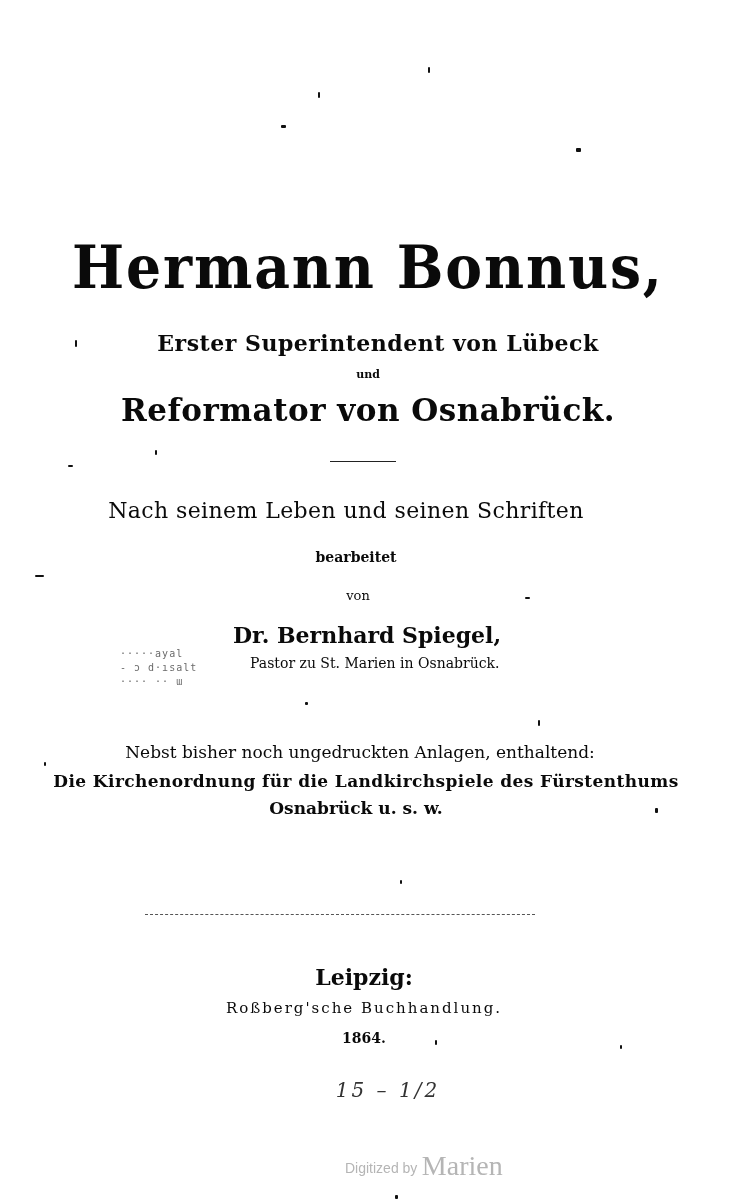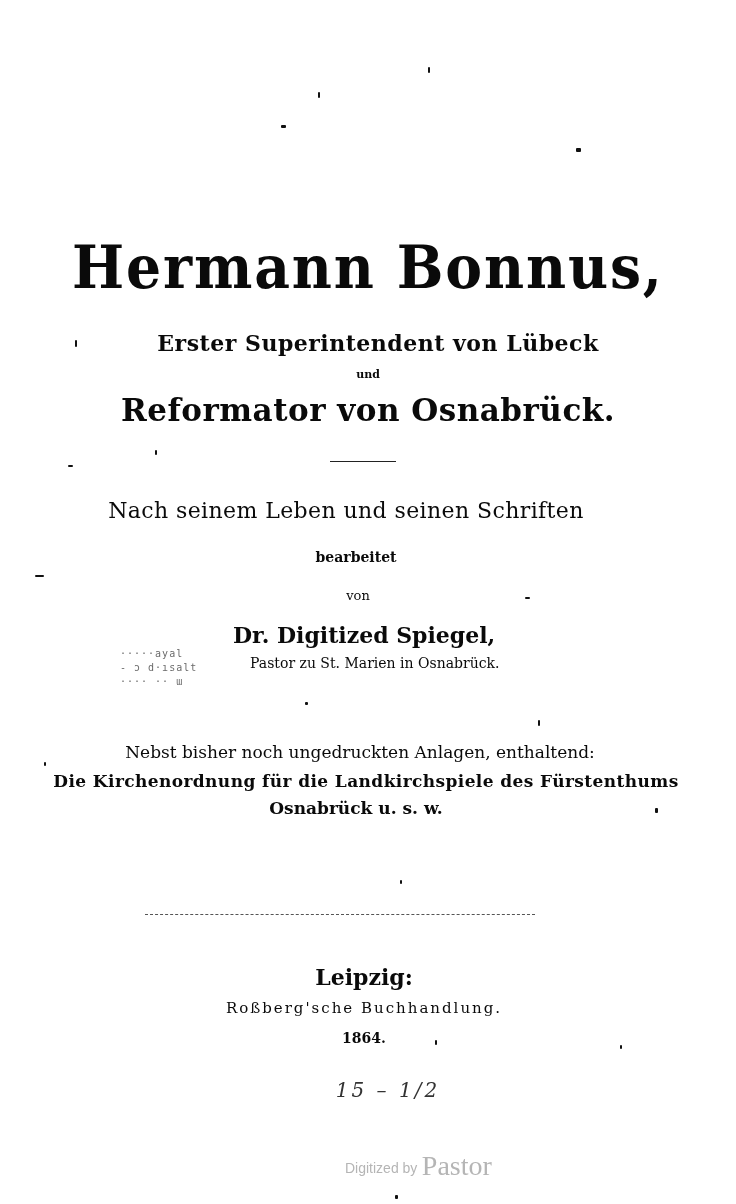--- a/index.html
+++ b/index.html
@@ -76,38 +76,38 @@
   <div class="line nach">Nach seinem Leben und seinen Schriften</div>
   <div class="line bearb">bearbeitet</div>
   <div class="line von">von</div>
 
   <div class="stamp">
     <div>·····ayal</div>
     <div>- ɔ d·ısalt</div>
     <div>···· ·· ɯ</div>
   </div>
 
-  <div class="line author">Dr. Digitized Spiegel,</div>
+  <div class="line author">Dr. Bernhard Spiegel,</div>
   <div class="line pastor">Pastor zu St. Marien in Osnabrück.</div>
 
   <div class="line nebst">Nebst bisher noch ungedruckten Anlagen, enthaltend:</div>
   <div class="line kirchen">Die Kirchenordnung für die Landkirchspiele des Fürstenthums</div>
   <div class="line osna">Osnabrück u. s. w.</div>
 
   <div class="dashrule"></div>
 
   <div class="line leipzig">Leipzig:</div>
   <div class="line publisher">Roßberg'sche Buchhandlung.</div>
   <div class="line year">1864.</div>
 
   <div class="line shelf">15 – 1/2</div>
 
   <div class="watermark">
     <span class="small">Digitized by</span>
-    <span class="big">Pastor</span>
+    <span class="big">Marien</span>
   </div>
 
   <div class="speck" style="left:281px;top:125px;width:5px;height:3px;"></div>
   <div class="speck" style="left:318px;top:92px;width:2px;height:6px;"></div>
   <div class="speck" style="left:428px;top:67px;width:2px;height:6px;"></div>
   <div class="speck" style="left:576px;top:148px;width:5px;height:4px;"></div>
   <div class="speck" style="left:75px;top:340px;width:2px;height:7px;"></div>
   <div class="speck" style="left:68px;top:465px;width:5px;height:2px;"></div>
   <div class="speck" style="left:155px;top:450px;width:2px;height:5px;"></div>
   <div class="speck" style="left:35px;top:575px;width:9px;height:2px;"></div>

